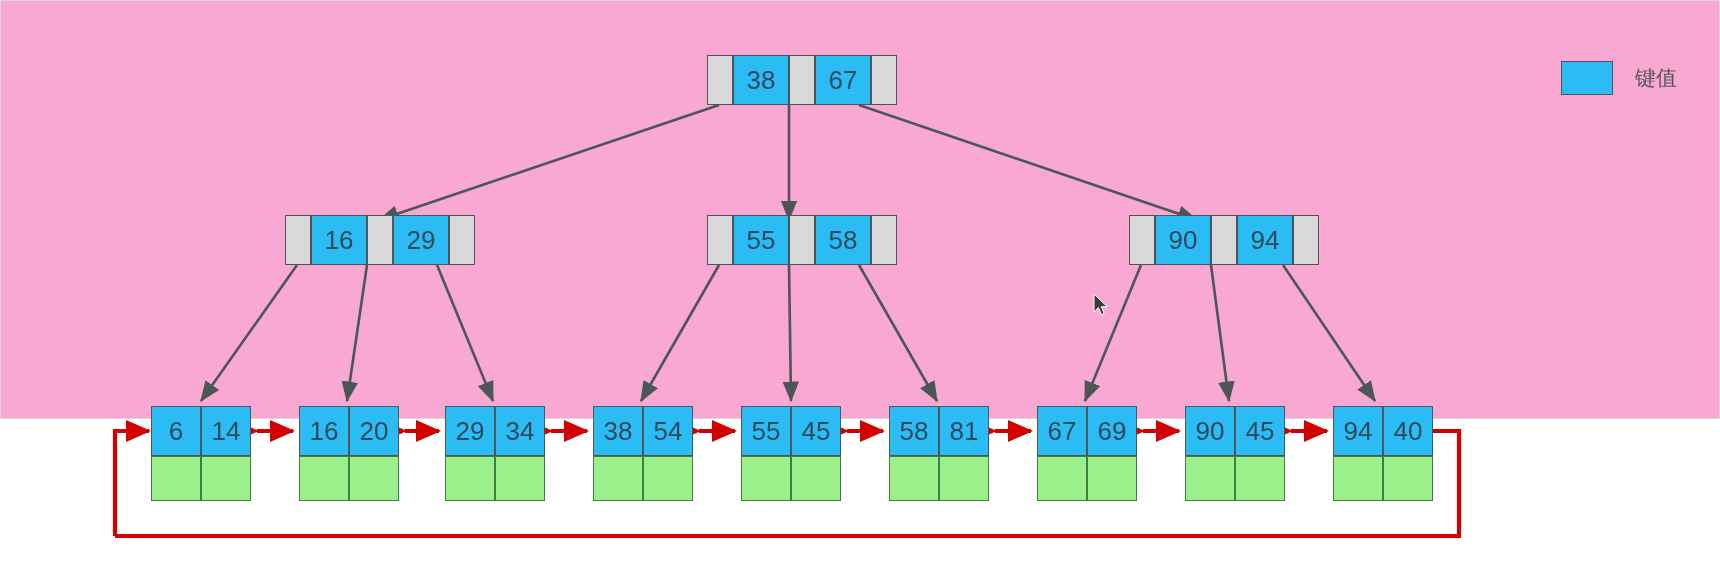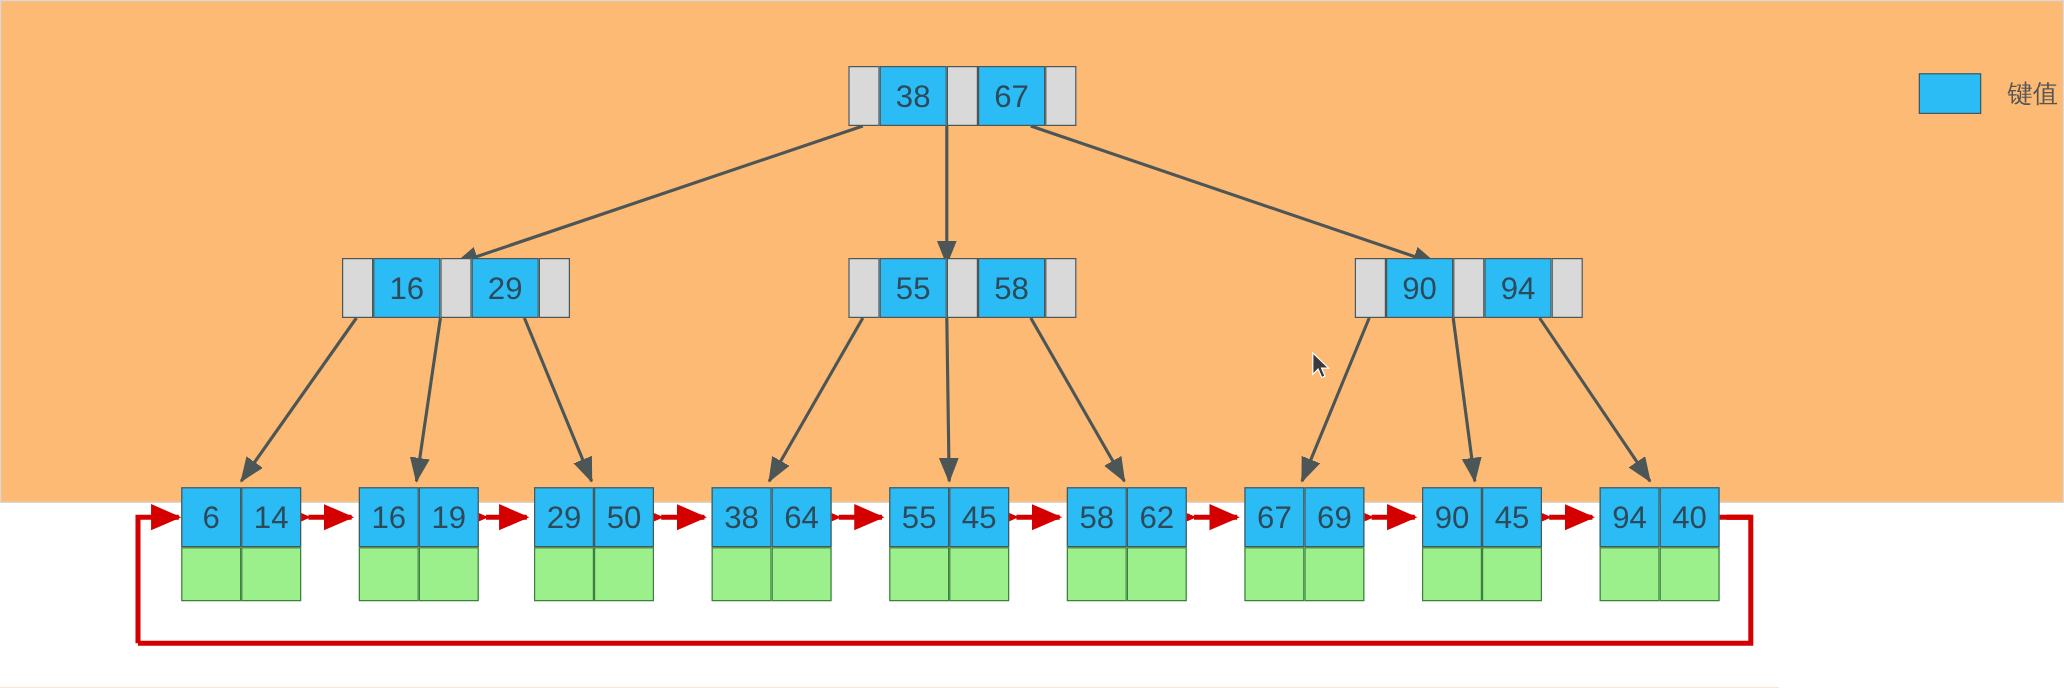--- a/index.html
+++ b/index.html
@@ -10,21 +10,21 @@
     width: 1720px;
     height: 573px;
     background: #ffffff;
     font-family: "Liberation Sans", "DejaVu Sans", sans-serif;
     overflow: hidden;
   }
   #canvas {
     position: relative;
     width: 1720px;
     height: 419px;
-    background: #fdba74;
+    background: #f9a8d4;
     border: 1px solid #d8d8d8;
     box-sizing: border-box;
   }
   #svg-layer {
     position: absolute;
     left: 0;
     top: 0;
     width: 1720px;
     height: 573px;
     pointer-events: none;
@@ -77,21 +77,20 @@
     top: 60px;
     display: flex;
     flex-direction: column;
     gap: 20px;
   }
   .legend-row {
     display: flex;
     flex-direction: row;
     align-items: center;
     gap: 22px;
-    margin-left: 38px;
   }
   .legend-swatch {
     width: 52px;
     height: 34px;
     box-sizing: border-box;
     border: 1px solid #4d5656;
   }
   .legend-swatch.key { background: #2bbbf5; }
   .legend-swatch.data { background: #9bf08b; border-color: #3f7d43; }
   .legend-swatch.ptr { background: #d9d9d9; }
@@ -212,43 +211,43 @@
     </div>
     <div class="row">
       <div class="cell data"></div>
       <div class="cell data"></div>
     </div>
   </div>
 
   <div class="leaf" id="node-leaf-2" style="left:298px; top:405px;">
     <div class="row">
       <div class="cell key">16</div>
-      <div class="cell key">19</div>
+      <div class="cell key">20</div>
     </div>
     <div class="row">
       <div class="cell data"></div>
       <div class="cell data"></div>
     </div>
   </div>
 
   <div class="leaf" id="node-leaf-3" style="left:444px; top:405px;">
     <div class="row">
       <div class="cell key">29</div>
-      <div class="cell key">50</div>
+      <div class="cell key">34</div>
     </div>
     <div class="row">
       <div class="cell data"></div>
       <div class="cell data"></div>
     </div>
   </div>
 
   <div class="leaf" id="node-leaf-4" style="left:592px; top:405px;">
     <div class="row">
       <div class="cell key">38</div>
-      <div class="cell key">64</div>
+      <div class="cell key">54</div>
     </div>
     <div class="row">
       <div class="cell data"></div>
       <div class="cell data"></div>
     </div>
   </div>
 
   <div class="leaf" id="node-leaf-5" style="left:740px; top:405px;">
     <div class="row">
       <div class="cell key">55</div>
@@ -256,21 +255,21 @@
     </div>
     <div class="row">
       <div class="cell data"></div>
       <div class="cell data"></div>
     </div>
   </div>
 
   <div class="leaf" id="node-leaf-6" style="left:888px; top:405px;">
     <div class="row">
       <div class="cell key">58</div>
-      <div class="cell key">62</div>
+      <div class="cell key">81</div>
     </div>
     <div class="row">
       <div class="cell data"></div>
       <div class="cell data"></div>
     </div>
   </div>
 
   <div class="leaf" id="node-leaf-7" style="left:1036px; top:405px;">
     <div class="row">
       <div class="cell key">67</div>

